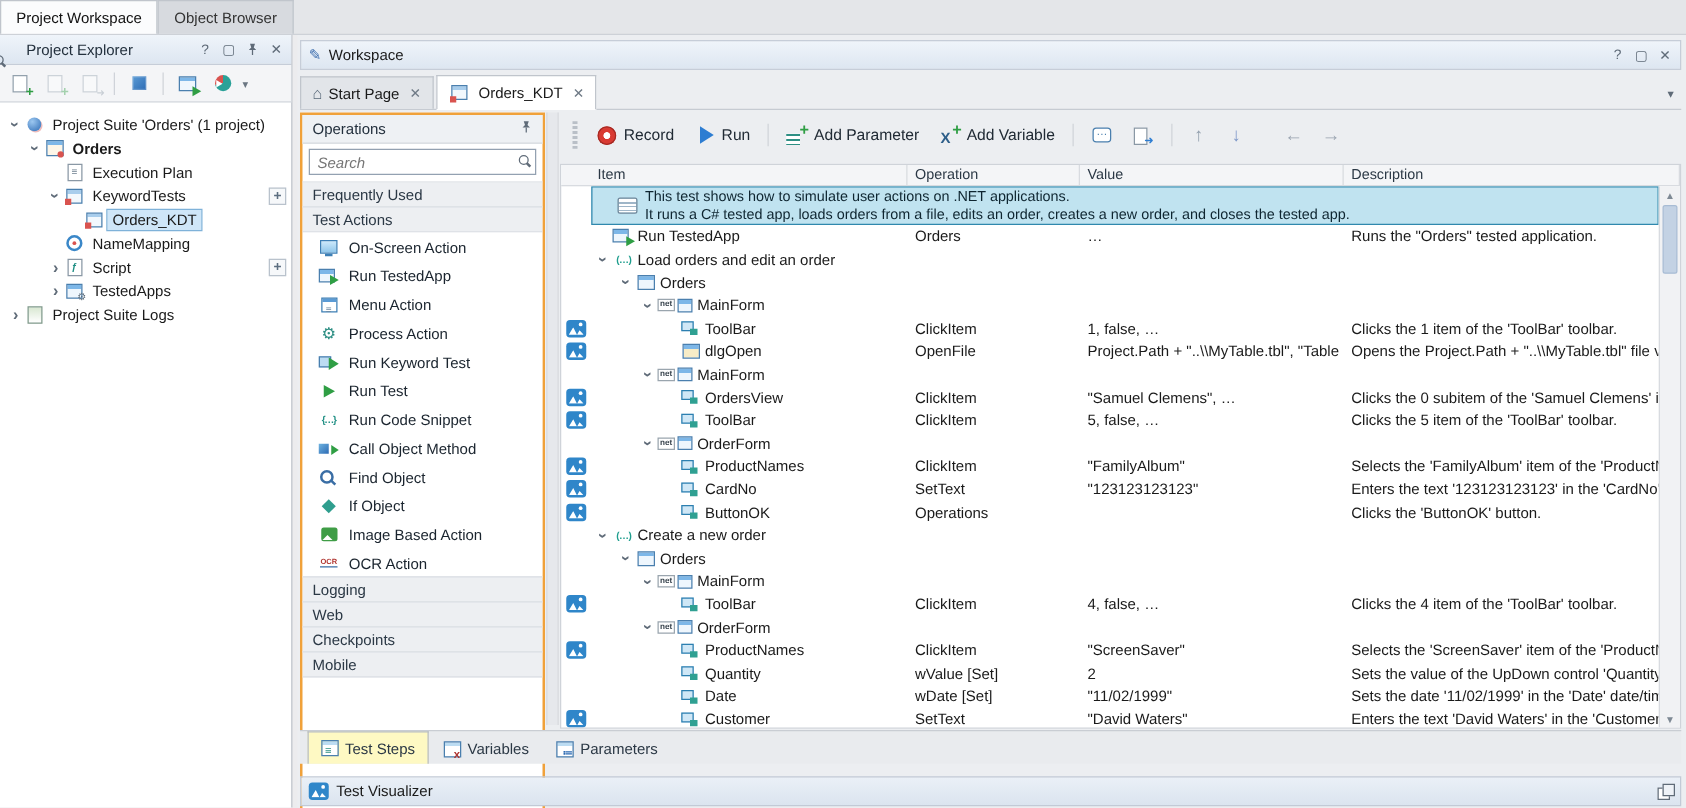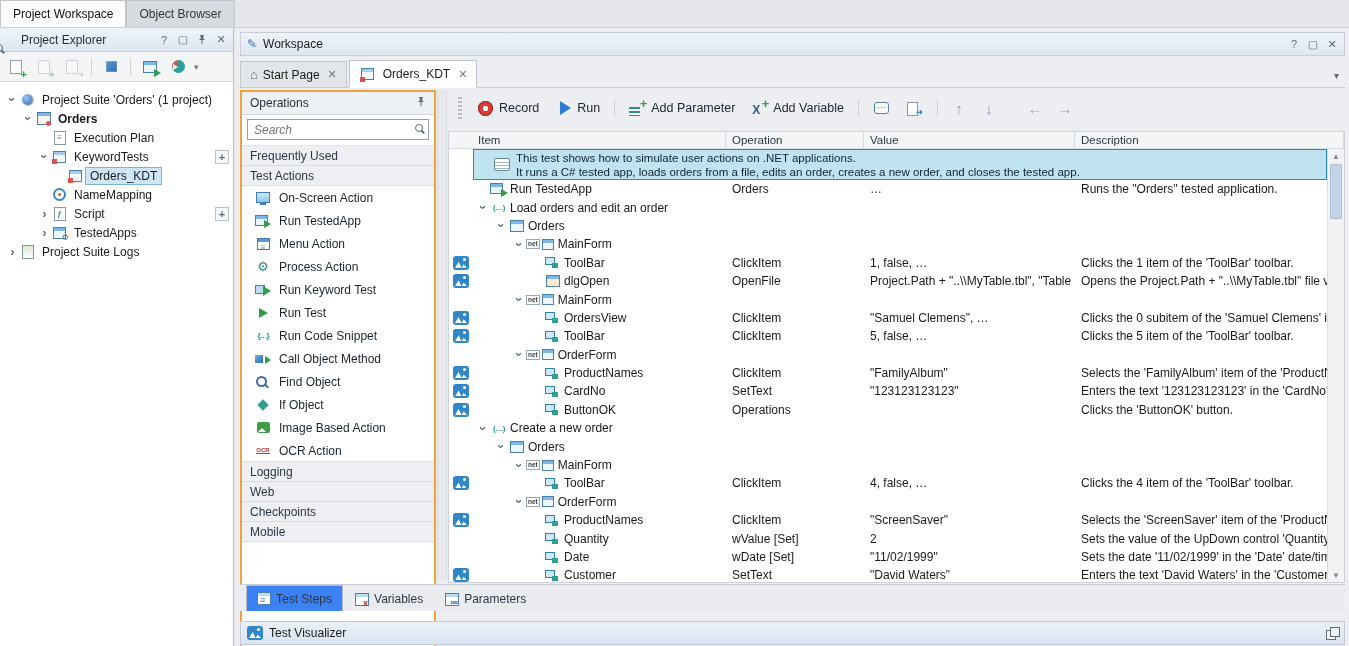--- a/index.html
+++ b/index.html
@@ -168,21 +168,21 @@
 
   
   .commentrow { height:31px; display:flex; }
   .commentbox { margin-left:24px; flex:1; background:#c0e3f0; border:1px solid #3088ad; display:flex; align-items:center; gap:6px; padding-left:20px; }
   .cmico { width:16px; height:13px; border:1px solid #6f8699; background:linear-gradient(#fff 0 3px, #9fb6c8 3px 4px, #fff 4px 6px, #9fb6c8 6px 7px, #fff 7px 9px, #9fb6c8 9px 10px, #fff 10px); border-radius:2px; flex:none; }
   .cmtext { font-size:11.5px; line-height:14px; color:#0e2530; }
 
   
   .bottabs { position:absolute; left:2px; top:556px; right:4px; height:27px; background:#e9ebee; border-top:1px solid #c9cdd3; display:flex; align-items:flex-end; padding-left:6px; }
   .btab { height:24px; display:flex; align-items:center; gap:5px; padding:0 10px; margin-right:2px; color:#2b3845; }
-  .btab.active { background:#3b82f6; border:1px solid #b6bcc5; border-bottom:none; height:26px; }
+  .btab.active { background:#fef9c3; border:1px solid #b6bcc5; border-bottom:none; height:26px; }
   .btico { width:14px; height:13px; position:relative; border:1px solid #4a7fae; background:linear-gradient(#bcdcf2 0 3px,#fff 3px); flex:none; }
   .btico.vars::after { content:"x"; position:absolute; right:0px; bottom:-3px; color:#b03530; font-weight:bold; font-size:9px; }
   .btico.params::after { content:"≔"; position:absolute; right:0px; bottom:-2px; color:#2d6bb4; font-weight:bold; font-size:8px; }
   .btico.steps::after { content:"≡"; position:absolute; left:2px; bottom:-1px; color:#2e8f84; font-size:9px; }
 
   
   .visbar { position:absolute; left:2px; top:593px; right:4px; height:24px; background:linear-gradient(#eaf0f7,#dbe4ef); border:1px solid #c2cad6; display:flex; align-items:center; gap:6px; padding:0 6px; }
   .visbar .expico { margin-left:auto; width:12px; height:12px; position:relative; }
   .visbar .expico::before { content:""; position:absolute; left:0; top:3px; width:8px; height:8px; border:1px solid #5f6b78; background:#fff; }
   .visbar .expico::after { content:""; position:absolute; left:4px; top:0; width:8px; height:8px; border:1px solid #5f6b78; background:#eef2f7; }

